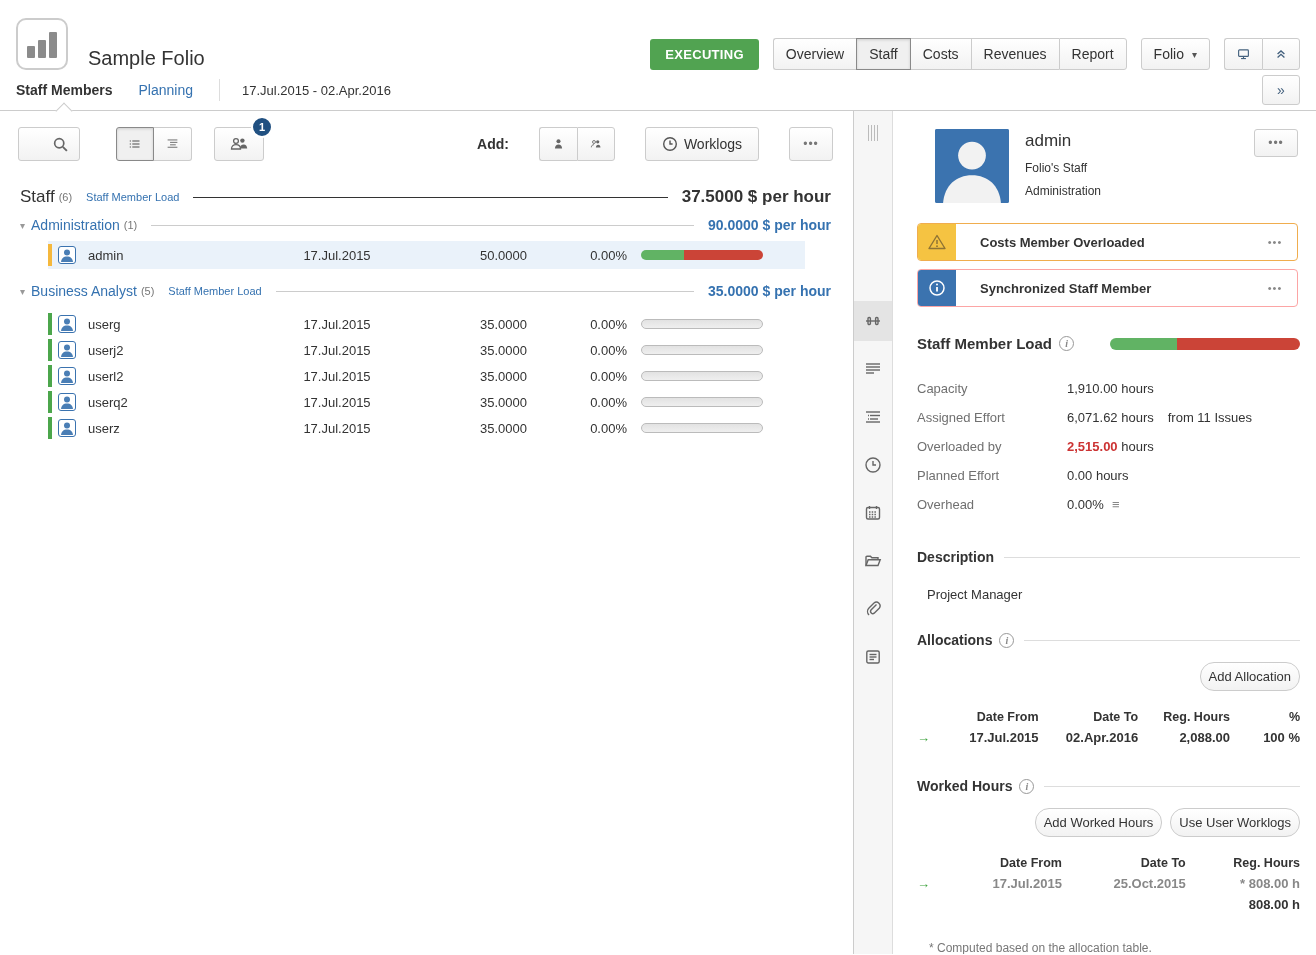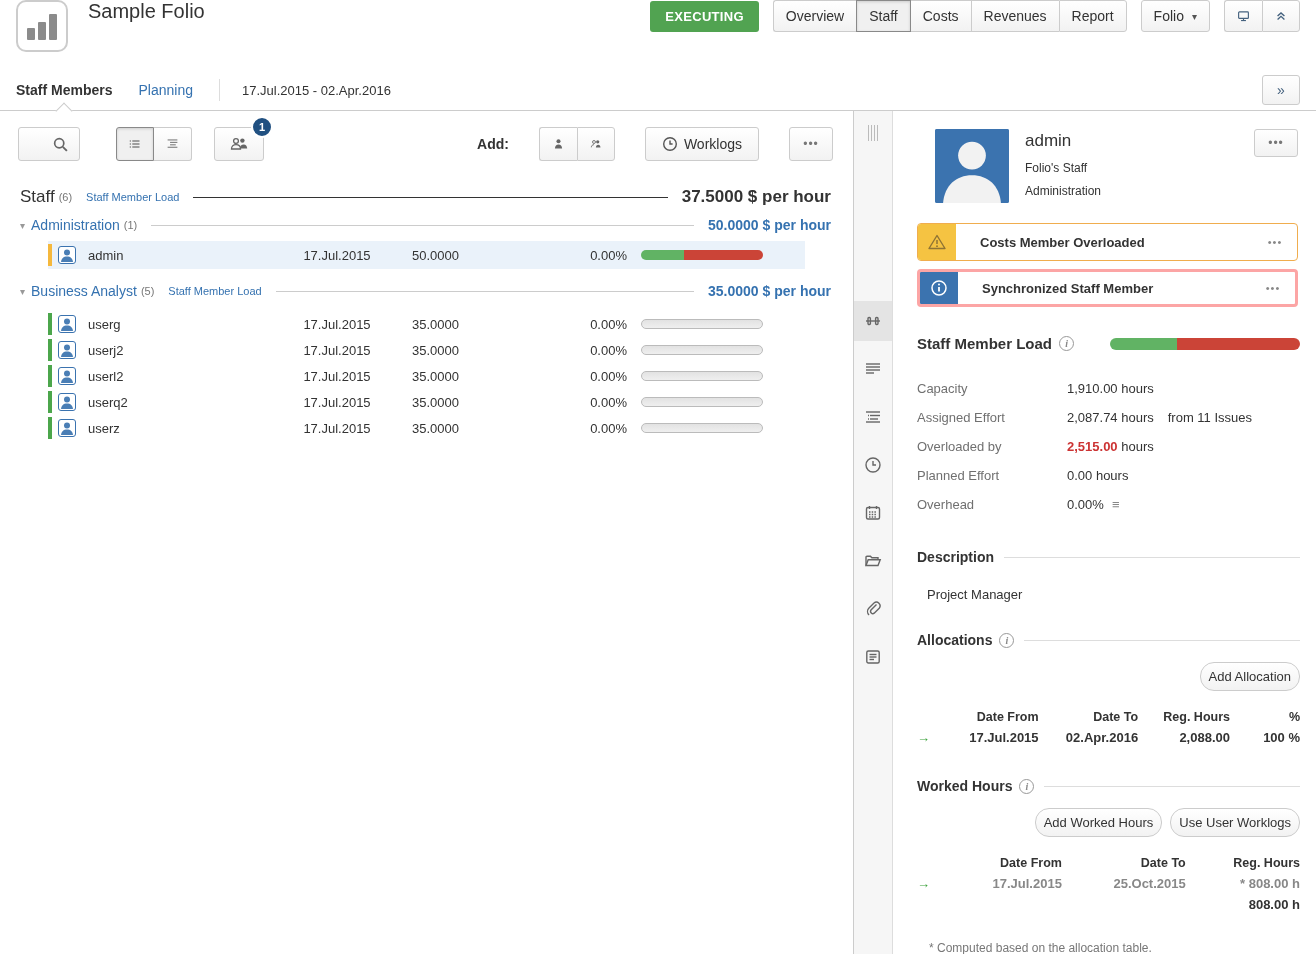--- a/index.html
+++ b/index.html
@@ -1,20 +1,20 @@
 <!DOCTYPE html>
 <html><head>
 <meta charset="utf-8">
 <style>
   * { margin:0; padding:0; box-sizing:border-box; }
   html,body { width:1316px; height:955px; overflow:hidden; background:#fff;
     font-family:"Liberation Sans","DejaVu Sans",sans-serif; color:#333; }
 
   
-  .app-header { height:70px; display:flex; align-items:flex-start; padding:0 16px; background:#fff; }
+  .app-header { height:70px; display:flex; align-items:flex-end; padding:0 16px; background:#fff; }
   .logo-box { width:52px; height:52px; border:2px solid #ccc; border-radius:10px; background:#fff;
     display:flex; align-items:flex-end; justify-content:center; gap:3px; padding-bottom:10px; }
   .logo-box .bar { width:8px; background:#8b8b8b; border-radius:1px; }
   .logo-box .b1{height:12px;} .logo-box .b2{height:18px;} .logo-box .b3{height:26px;}
   .app-title { font-size:20px; margin-left:20px; color:#333; }
   .header-right { margin-left:auto; display:flex; align-items:center; gap:14px; }
   .status-badge { background:#51a351; color:#fff; font-weight:bold; font-size:13px;
     padding:8px 15px; border-radius:3px; letter-spacing:.3px; }
   .btn { display:inline-flex; align-items:center; justify-content:center; gap:6px;
     background:linear-gradient(#fff,#f2f2f2); border:1px solid #ccc; color:#333;
@@ -79,21 +79,21 @@
   .staff-row { margin-left:48px; width:757px; height:26px; display:grid;
     grid-template-columns:4px 30px 1fr 150px 115px 100px 178px; align-items:center; cursor:pointer; }
   .staff-row.selected { background:#eaf2fa; height:28px; }
   .marker { width:4px; height:22px; }
   .marker.yellow { background:#f5b83d; }
   .marker.green { background:#4ca64c; }
   .row-avatar { width:18px; height:18px; border:1px solid #3b73af; border-radius:3px; background:#fff;
     margin-left:6px; display:flex; align-items:center; justify-content:center; overflow:hidden; }
   .row-name { font-size:13px; padding-left:6px; }
   .row-date { font-size:13px; text-align:center; }
-  .row-rate { font-size:13px; }
+  .row-rate { font-size:13px; text-align:right; }
   .row-pct { font-size:13px; text-align:right; }
   .row-bar-cell { padding-left:14px; }
   .mini-bar { width:122px; height:10px; border-radius:5px; overflow:hidden; display:flex; }
   .mini-bar.empty { background:linear-gradient(#e2e2e2,#efefef); border:1px solid #bbb; }
   .seg-green { background:#61b364; height:100%; }
   .seg-red { background:#cb4437; height:100%; }
 
   
   .drag-handle { margin-top:14px; display:flex; gap:2px; }
   .drag-handle i { width:1px; height:16px; background:#bbb; }
@@ -107,21 +107,21 @@
   .profile { display:flex; position:relative; margin-left:30px; }
   .avatar-lg { width:74px; height:74px; background:#3b73af; border-radius:2px; overflow:hidden; flex:none; }
   .profile-meta { margin-left:16px; padding-top:2px; }
   .profile-name { font-size:17px; color:#333; margin-bottom:10px; }
   .profile-line { font-size:12px; color:#333; margin-bottom:9px; }
   .profile-more { position:absolute; right:2px; top:0; height:28px; width:44px; border-radius:3px; }
 
   .alert { display:flex; align-items:stretch; border-radius:4px; margin:0 2px 8px 12px; height:38px;
     overflow:hidden; background:#fff; }
   .alert.warning { border:1px solid #f0ad4e; }
-  .alert.info { border:3px solid #fca5a5; }
+  .alert.info { border:1px solid #fca5a5; }
   .alert-icon-box { width:38px; flex:none; display:flex; align-items:center; justify-content:center; }
   .alert.warning .alert-icon-box { background:#f5c342; }
   .alert.info .alert-icon-box { background:#3b73af; }
   .alert-text { flex:1; display:flex; align-items:center; padding-left:24px; font-size:13px; font-weight:bold; }
   .alert-more { width:44px; border:none; background:none; color:#888; font-size:11px; letter-spacing:1px;
     cursor:pointer; align-self:center; }
   .alerts-block { margin-top:16px; }
 
   .load-section { margin-top:28px; margin-left:12px; }
   .load-head { display:flex; align-items:center; }
@@ -303,21 +303,21 @@
       <span class="load-link">Staff Member Load</span>
       <span class="head-line"></span>
       <span class="head-rate">37.5000 $ per hour</span>
     </div>
 
     <div class="group-head">
       <span class="tri">▾</span>
       <span class="group-name">Administration</span>
       <span class="group-count">(1)</span>
       <span class="group-line"></span>
-      <span class="group-rate">50.0000 $ per hour</span>
+      <span class="group-rate">90.0000 $ per hour</span>
     </div>
 
     <div class="rows-block">
       <div class="staff-row selected">
         <span class="marker yellow"></span>
         <span class="row-avatar">
           <svg width="16" height="16" viewBox="0 0 16 16">
             <circle cx="8" cy="5.4" r="3" fill="#4a7eb5"></circle>
             <path d="M2 15c.3-3.6 2.5-5.6 6-5.6s5.7 2 6 5.6z" fill="#4a7eb5"></path>
           </svg>
@@ -558,21 +558,21 @@
             <span class="seg-red" style="width: 65%;"></span>
         </span>
       </div>
       <div class="load-rows">
         <div class="load-row">
           <span class="load-label">Capacity</span>
           <span class="load-value">1,910.00 hours</span>
         </div>
         <div class="load-row">
           <span class="load-label">Assigned Effort</span>
-          <span class="load-value">2,087.74 hours</span>
+          <span class="load-value">6,071.62 hours</span>
           <span class="load-extra">from 11 Issues</span>
         </div>
         <div class="load-row">
           <span class="load-label">Overloaded by</span>
           <span class="load-value"><span class="red-num">2,515.00</span>
             <span>hours</span></span>
         </div>
         <div class="load-row">
           <span class="load-label">Planned Effort</span>
           <span class="load-value">0.00 hours</span>

